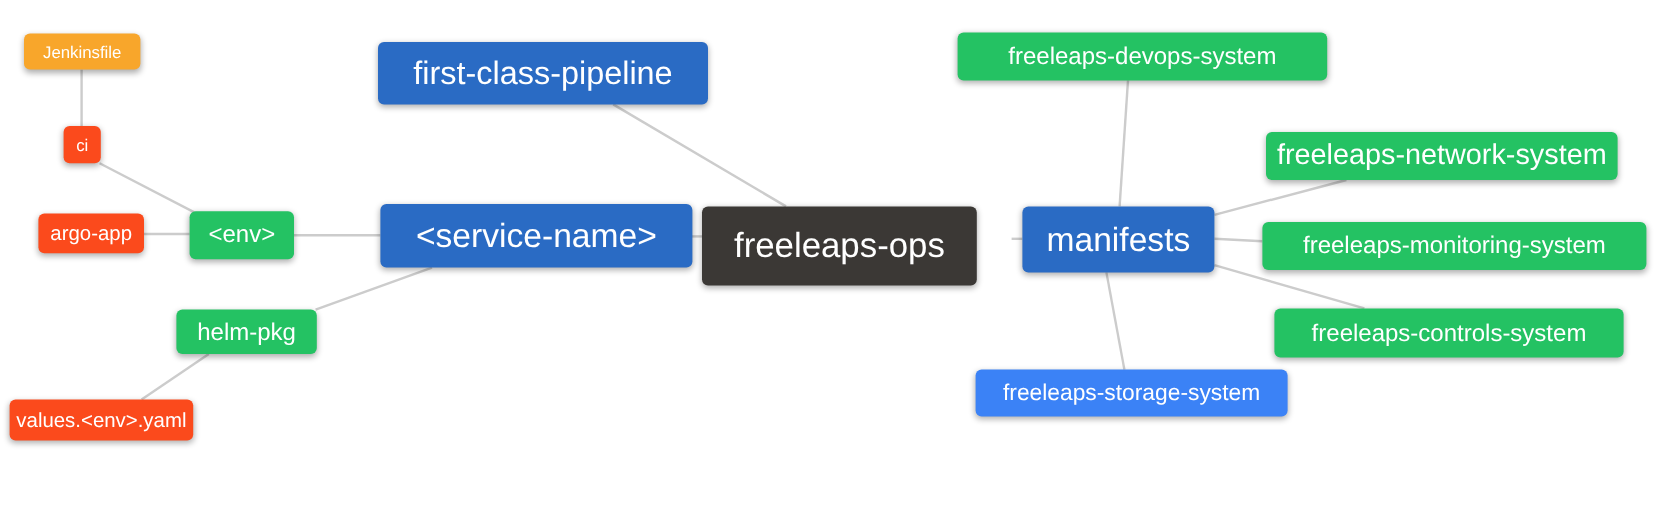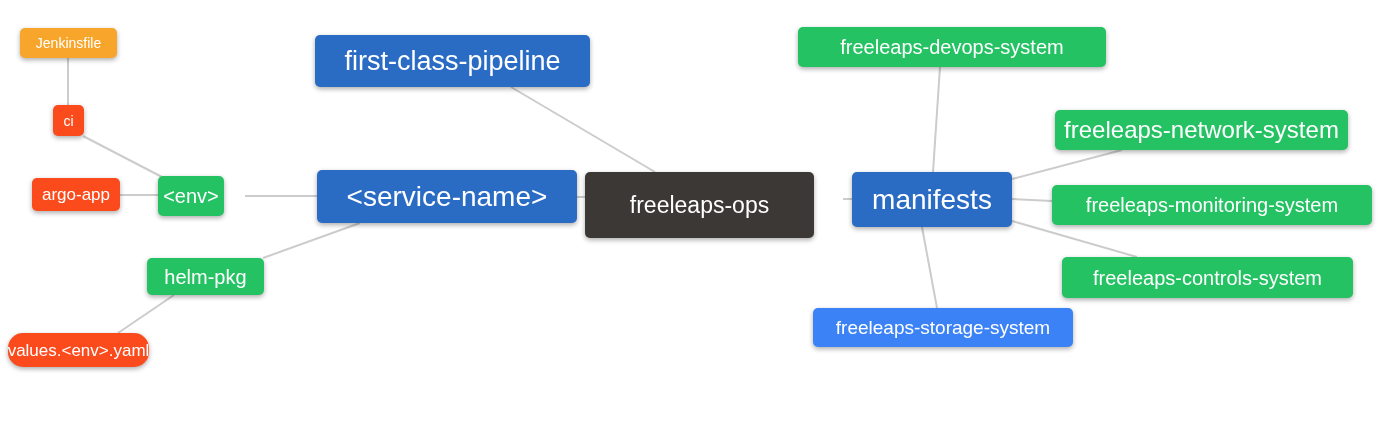--- a/index.html
+++ b/index.html
@@ -54,26 +54,26 @@
       <line x1="933" y1="172" x2="940" y2="67" stroke="#cccccc" stroke-width="2"></line>
       <line x1="1012" y1="179" x2="1122" y2="150" stroke="#cccccc" stroke-width="2"></line>
       <line x1="1012" y1="199" x2="1052" y2="201" stroke="#cccccc" stroke-width="2"></line>
       <line x1="1012" y1="221" x2="1137" y2="257" stroke="#cccccc" stroke-width="2"></line>
       <line x1="922" y1="227" x2="937" y2="308" stroke="#cccccc" stroke-width="2"></line>
     </svg>
   <div id="nodes">
       <div class="node" style="left: 20px; top: 28px; width: 97px; height: 30px; font-size: 14px; background: rgb(248, 166, 43);">Jenkinsfile</div>
       <div class="node" style="left: 53px; top: 105px; width: 31px; height: 31px; font-size: 14px; background: rgb(251, 74, 28);">ci</div>
       <div class="node" style="left: 32px; top: 178px; width: 88px; height: 33px; font-size: 17px; background: rgb(251, 74, 28);">argo-app</div>
-      <div class="node" style="left: 158px; top: 176px; width: 66px; height: 40px; font-size: 20px; background: rgb(36, 194, 99);">&lt;env&gt;</div>
+      <div class="node" style="left: 158px; top: 176px; width: 87px; height: 40px; font-size: 20px; background: rgb(36, 194, 99);">&lt;env&gt;</div>
       <div class="node" style="left: 315px; top: 35px; width: 275px; height: 52px; font-size: 27px; background: rgb(42, 107, 196);">first-class-pipeline</div>
       <div class="node" style="left: 317px; top: 170px; width: 260px; height: 53px; font-size: 28px; background: rgb(42, 107, 196);">&lt;service-name&gt;</div>
       <div class="node" style="left: 147px; top: 258px; width: 117px; height: 37px; font-size: 20px; background: rgb(36, 194, 99);">helm-pkg</div>
-      <div class="node" style="left: 8px; top: 333px; width: 141px; height: 34px; font-size: 17px; background: rgb(251, 74, 28); border-radius: 15px;">values.&lt;env&gt;.yaml</div>
-      <div class="node" style="left: 585px; top: 172px; width: 229px; height: 66px; font-size: 23px; background: rgb(59, 56, 53);">freeleaps-ops</div>
+      <div class="node" style="left: 8px; top: 333px; width: 153px; height: 34px; font-size: 17px; background: rgb(251, 74, 28);">values.&lt;env&gt;.yaml</div>
+      <div class="node" style="left: 585px; top: 172px; width: 229px; height: 66px; font-size: 29px; background: rgb(59, 56, 53);">freeleaps-ops</div>
       <div class="node" style="left: 852px; top: 172px; width: 160px; height: 55px; font-size: 28px; background: rgb(42, 107, 196);">manifests</div>
       <div class="node" style="left: 798px; top: 27px; width: 308px; height: 40px; font-size: 20px; background: rgb(36, 194, 99);">freeleaps-devops-system</div>
       <div class="node" style="left: 1055px; top: 110px; width: 293px; height: 40px; font-size: 24px; background: rgb(36, 194, 99);">freeleaps-network-system</div>
       <div class="node" style="left: 1052px; top: 185px; width: 320px; height: 40px; font-size: 20px; background: rgb(36, 194, 99); text-align: right;">freeleaps-monitoring-system</div>
       <div class="node" style="left: 1062px; top: 257px; width: 291px; height: 41px; font-size: 20px; background: rgb(36, 194, 99);">freeleaps-controls-system</div>
       <div class="node" style="left: 813px; top: 308px; width: 260px; height: 39px; font-size: 19px; background: #3b82f6;">freeleaps-storage-system</div>
     </div>
 </div>
 
 </body></html>

